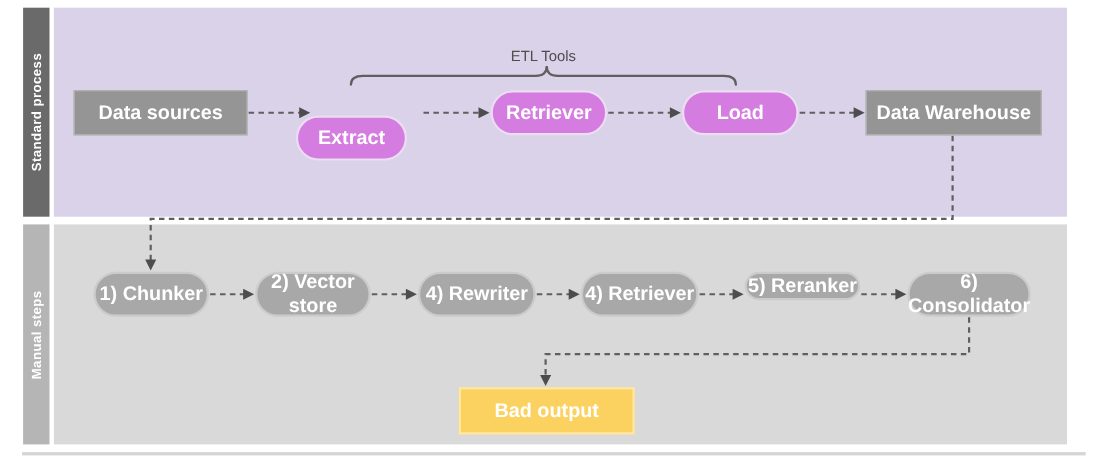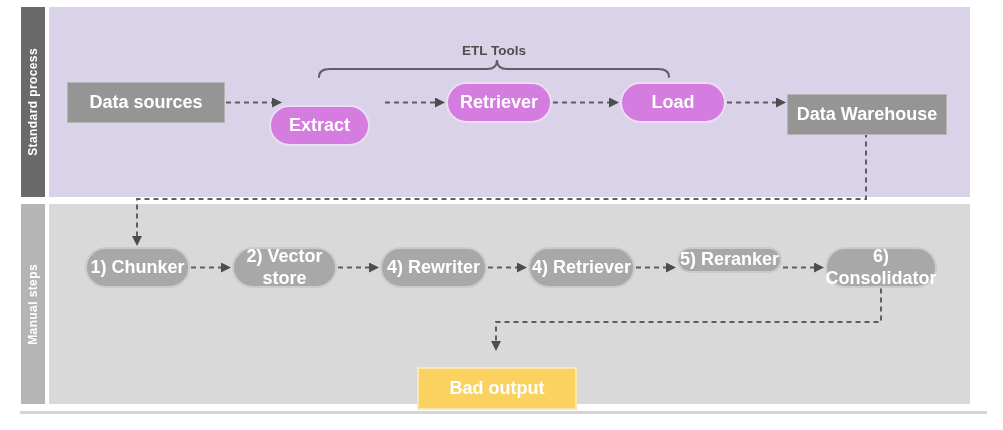--- a/index.html
+++ b/index.html
@@ -29,32 +29,32 @@
     color:var(--label-text,#ffffff);font-weight:bold;font-size:18px;line-height:1.2;box-sizing:border-box;
   }
   .box-gray{background:var(--gray-box-fill,#959595);border:1.5px solid #b6b6b6;}
   .pill-purple{background:var(--etl-pill-fill,#d47ce0);border:2px solid #ecddf3;border-radius:21px;}
   .pill-gray{background:var(--gray-pill-fill,#a8a8a8);border:2px solid #cbcbcb;border-radius:21px;}
   .box-yellow{background:var(--bad-output-fill,#fbd25f);border:2px solid #fde8ab;}
   [data-name="node-data-sources"]{left:67px;top:82px;width:158px;height:41px;}
   [data-name="node-extract"]{left:269px;top:82px;width:101px;height:41px;margin-top:23px;}
   [data-name="node-transform"]{left:446px;top:82px;width:106px;height:41px;}
   [data-name="node-load"]{left:620px;top:82px;width:106px;height:41px;}
-  [data-name="node-data-warehouse"]{left:787px;top:94px;width:160px;height:41px;}
+  [data-name="node-data-warehouse"]{left:787px;top:82px;width:160px;height:41px;}
   [data-name="node-chunker"]{left:85px;top:247px;width:105px;height:41px;}
   [data-name="node-vector-store"]{left:232px;top:247px;width:105px;height:41px;padding:0 12px;}
   [data-name="node-rewriter"]{left:380px;top:247px;width:107px;height:41px;}
   [data-name="node-retriever"]{left:528px;top:247px;width:107px;height:41px;}
   [data-name="node-reranker"]{left:677px;top:247px;width:105px;height:26px;}
   [data-name="node-consolidator"]{left:825px;top:247px;width:112px;height:41px;padding:0 15px;}
-  [data-name="node-bad-output"]{left:417px;top:367px;width:160px;height:43px;}
+  [data-name="node-bad-output"]{left:417px;top:352px;width:160px;height:43px;}
   
   .etl-label{
     position:absolute;left:394px;top:43px;width:200px;text-align:center;
-    color:var(--etl-tools-text,#4d4d4d);font-weight:bold;font-size:13.5px;
+    color:var(--etl-tools-text,#4d4d4d);font-weight:normal;font-size:13.5px;
   }
   .bottom-divider{position:absolute;left:20px;top:411px;width:967px;height:3px;background:#d5d5d5;}
 </style>
 </head>
 <body>
 
 <div class="canvas" data-name="diagram-canvas">
 
   <div class="sidebar lane1-sidebar" data-name="lane-standard-process-sidebar">
     <span class="lane-label" data-name="lane-standard-process-label">Standard process</span>

